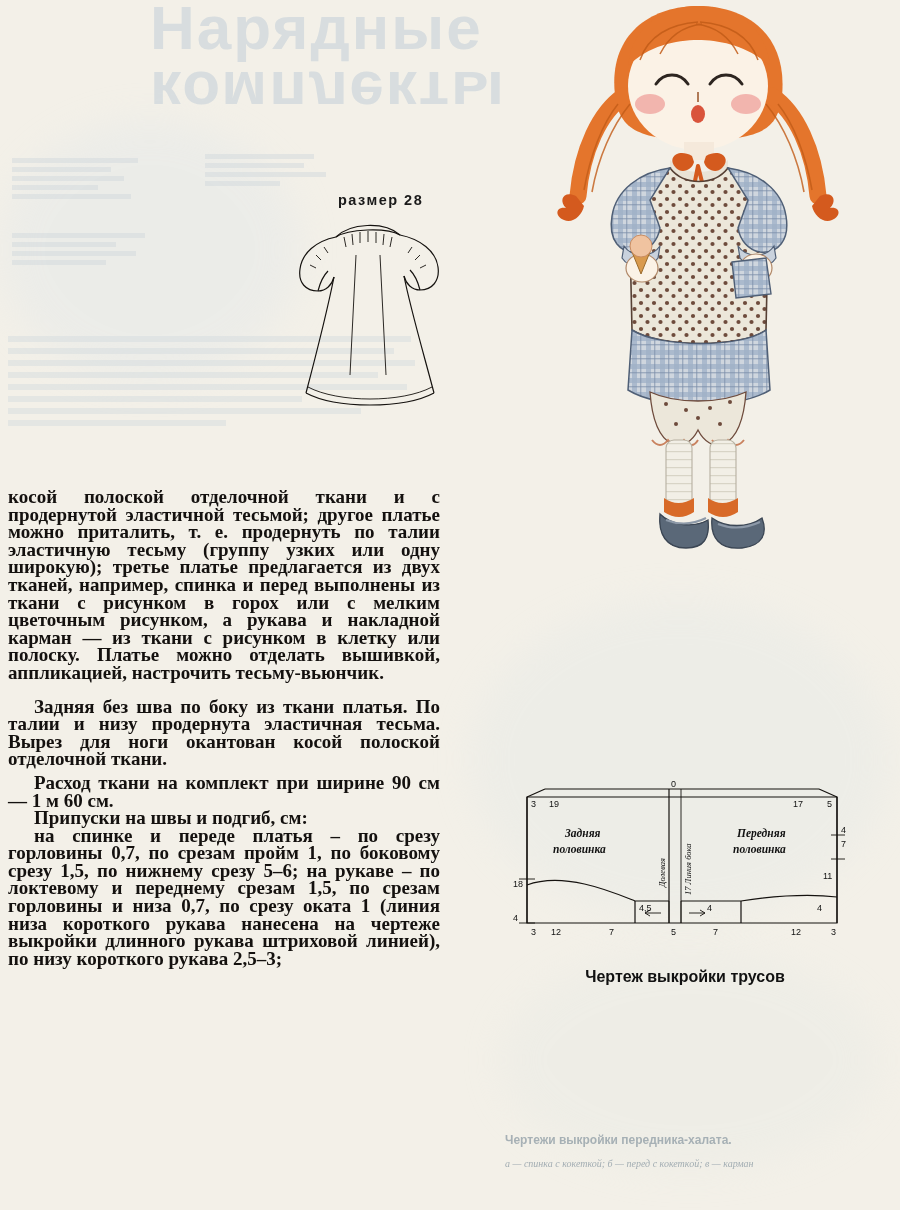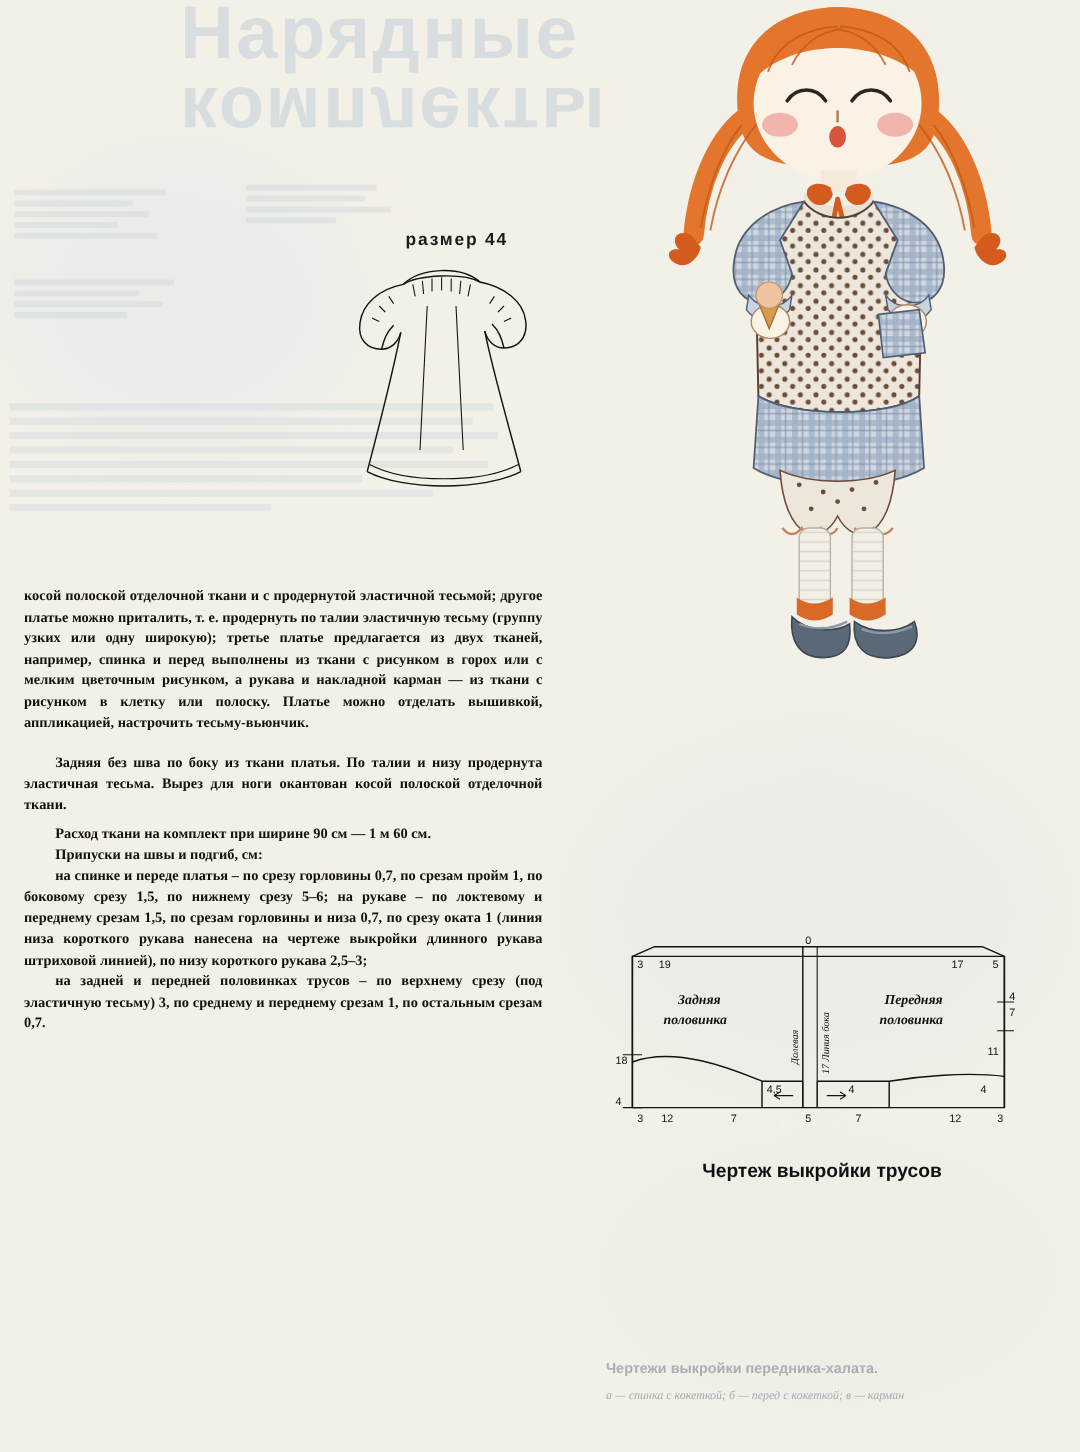--- a/index.html
+++ b/index.html
@@ -27,25 +27,24 @@
     position:absolute;color:#c9d0d6;opacity:.5;font-size:9px;line-height:11px;
     font-family:"Liberation Serif",serif;
   }
   .ghost-wash{
     position:absolute;border-radius:50%;filter:blur(18px);opacity:.35;
   }
 
   
   .col-left{
     position:absolute;left:8px;top:488px;width:432px;
-    font-size:12px;line-height:17.6px;
+    font-size:19px;line-height:17.6px;
     text-align:justify;
     font-weight:bold;
     color:#14110f;
-    margin-left:12px;
   }
   .col-left p{margin:0 0 0 0;}
   .col-left p.indent{text-indent:26px;}
   .gap{height:16px;}
 
   .size-label{
     position:absolute;left:338px;top:192px;
     font-family:"Liberation Sans",sans-serif;
     font-weight:bold;font-size:14.5px;letter-spacing:1.5px;color:#1a1a1a;
   }
@@ -113,21 +112,21 @@
   <div style="background:#d6dde0;height:6px;width:96%;margin:6px 0"></div>
   <div style="background:#d6dde0;height:6px;width:92%;margin:6px 0"></div>
   <div style="background:#d6dde0;height:6px;width:97%;margin:6px 0"></div>
   <div style="background:#d6dde0;height:6px;width:88%;margin:6px 0"></div>
   <div style="background:#d6dde0;height:6px;width:95%;margin:6px 0"></div>
   <div style="background:#d6dde0;height:6px;width:70%;margin:6px 0"></div>
   <div style="background:#d6dde0;height:6px;width:84%;margin:6px 0"></div>
   <div style="background:#d6dde0;height:6px;width:52%;margin:6px 0"></div>
 </div>
 
-<div class="size-label">размер 44</div>
+<div class="size-label">размер 28</div>
 
 <div class="dress-fig">
 <svg width="240" height="205" viewBox="0 0 240 205">
 
   <path class="ln" d="M78,22 C92,8 126,6 142,20"></path>
   <path class="ln" d="M78,22 C90,14 128,12 142,20"></path>
 
   <path class="ln" d="M78,22 C58,26 44,38 42,54 C40,68 48,76 60,76 C68,76 74,70 76,62"></path>
   <path class="ln" d="M60,76 C62,68 64,62 70,56"></path>
 
@@ -271,21 +270,20 @@
 </div>
 
 <div class="col-left">
   <p>косой полоской отделочной ткани и с продернутой эластичной тесьмой; другое платье можно приталить, т. е. продернуть по талии эластичную тесьму (группу узких или одну широкую); третье платье предлагается из двух тканей, например, спинка и перед выполнены из ткани с рисунком в горох или с мелким цветочным рисунком, а рукава и накладной карман — из ткани с рисунком в клетку или полоску. Платье можно отделать вышивкой, аппликацией, настрочить тесьму-вьюнчик.</p>
   <div class="gap"></div>
   <p class="indent"><span>Задняя</span><span> без шва по боку из ткани платья. По талии и низу продернута эластичная тесьма. Вырез для ноги окантован косой полоской отделочной ткани.</span></p>
   <div style="height:6px"></div>
   <p class="indent">Расход ткани на комплект при ширине 90 см — 1 м 60 см.</p>
   <p class="indent">Припуски на швы и подгиб, см:</p>
   <p class="indent">на спинке и переде платья – по срезу горловины 0,7, по срезам пройм 1, по боковому срезу 1,5, по нижнему срезу 5–6; на рукаве – по локтевому и переднему срезам 1,5, по срезам горловины и низа 0,7, по срезу оката 1 (линия низа короткого рукава нанесена на чертеже выкройки длинного рукава штриховой линией), по низу короткого рукава 2,5–3;</p>
-  <p class="indent">на задней и передней половинках трусов – по верхнему срезу (под эластичную тесьму) 3, по среднему и переднему срезам 1, по остальным срезам 0,7.</p>
 </div>
 
 <div class="draft">
 <svg width="360" height="175" viewBox="0 0 360 175">
 
   <path class="ln" d="M22,22 L332,22 L332,148 L22,148 Z"></path>
 
   <path class="ln" d="M22,22 L40,14 M332,22 L314,14"></path>
   <path class="ln" d="M40,14 L314,14"></path>
 

